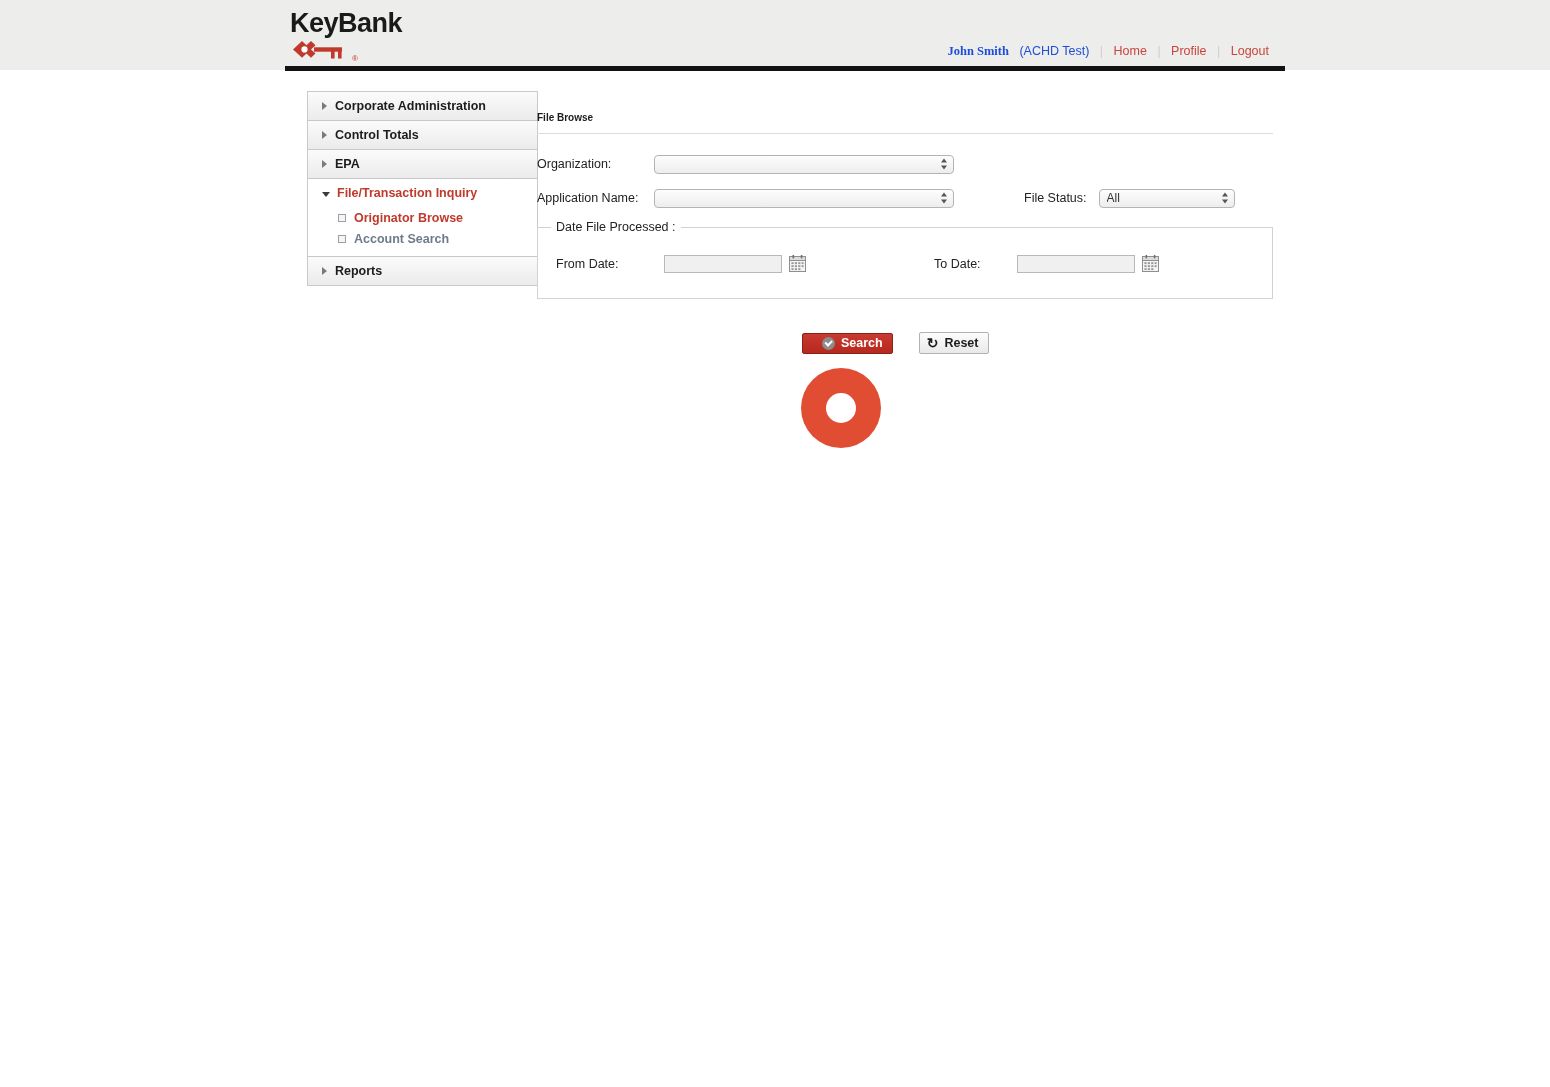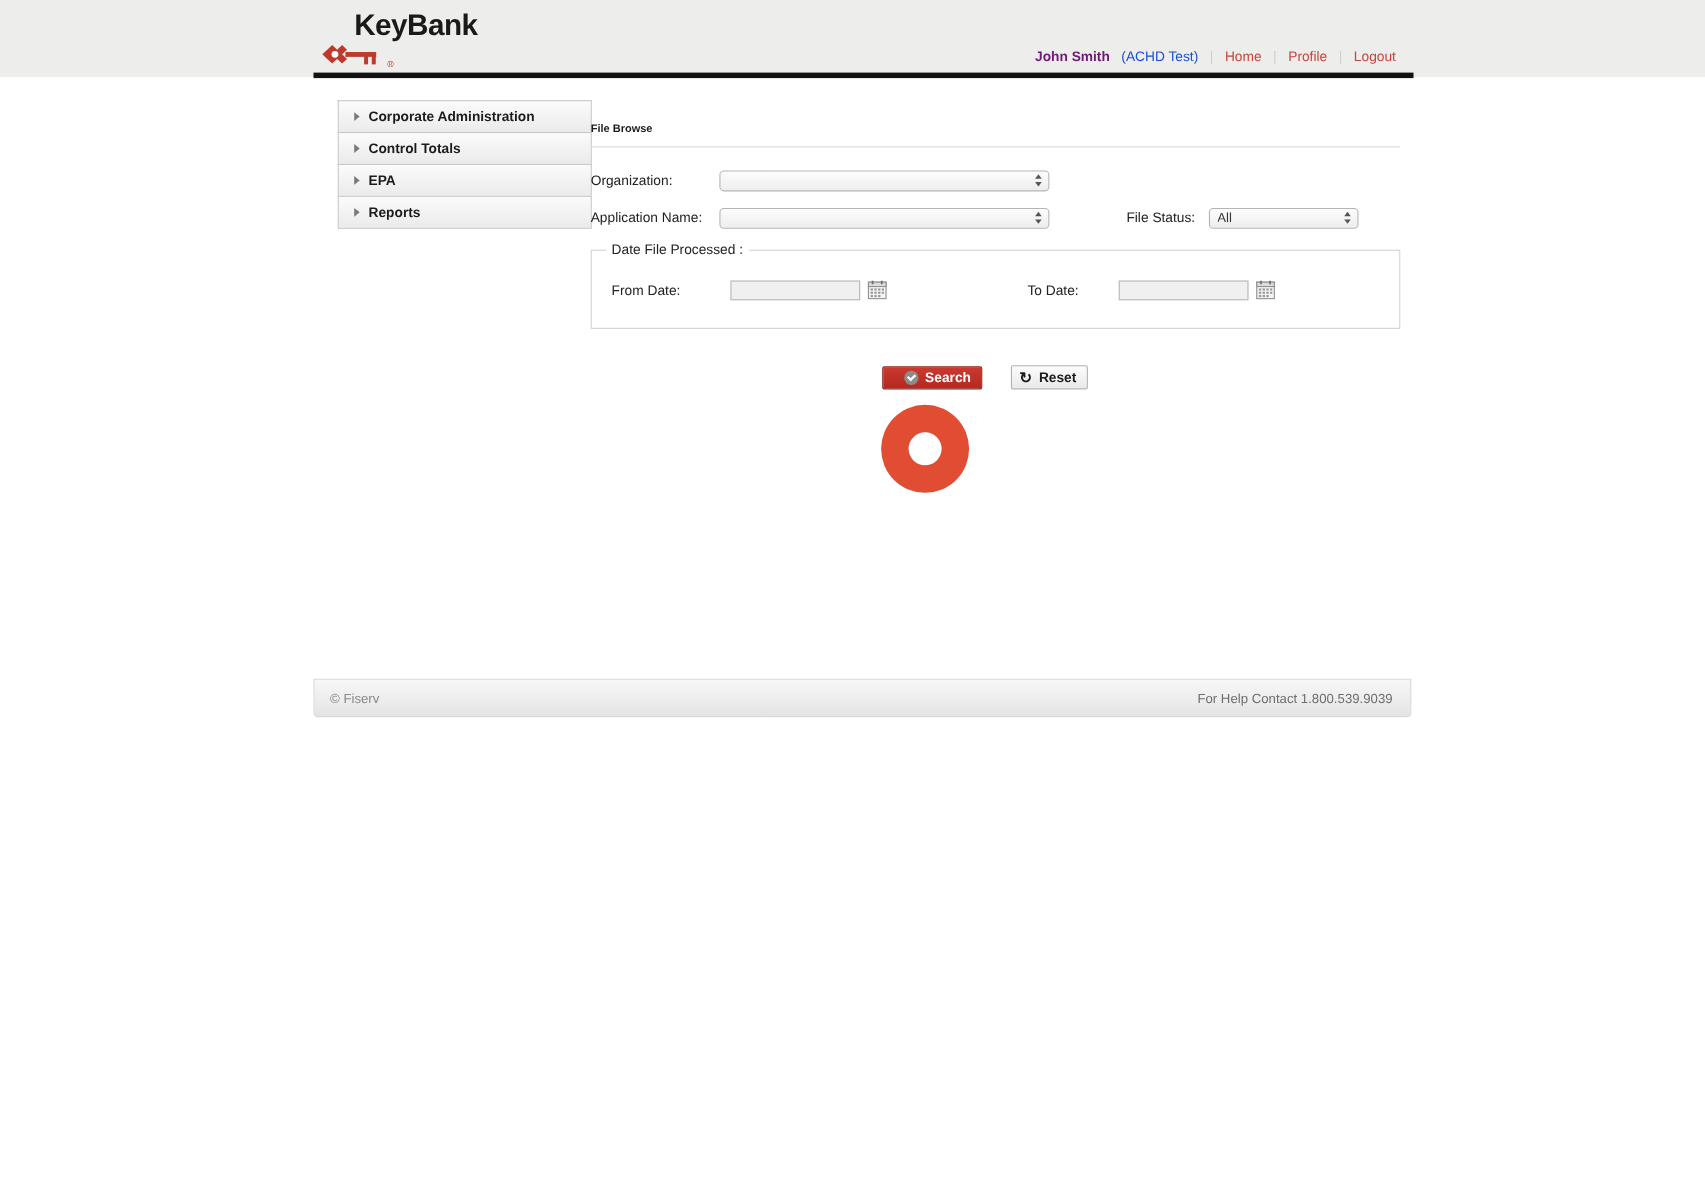--- a/index.html
+++ b/index.html
@@ -28,42 +28,41 @@
     left: 290px; top: 8px;
     width: 200px; height: 56px;
   }
   .logo-text {
     font-size: 27px;
     font-weight: bold;
     color: #1a1a1a;
     letter-spacing: -0.5px;
     line-height: 30px;
     font-family: "Liberation Sans", sans-serif;
-    margin-left: 32px;
   }
   .logo-key {
     position: absolute;
     left: 0px; top: 32px;
     width: 64px; height: 22px;
   }
   .logo-reg {
     position: absolute;
     left: 62px; top: 46px;
     font-size: 8px;
     color: #c0392b;
   }
 
   .header-nav {
     position: absolute;
     right: 281px; top: 44px;
     font-size: 12.5px;
     color: #222;
     white-space: nowrap;
   }
-  .user-name { font-weight: bold; color: #701a75; }
+  .user-name { font-weight: bold; color: #1d4ed8; font-family: Liberation Serif, serif; }
   .user-org { color: #1d4ed8; }
   .nav-sep {
     color: #cfcfcf;
     padding: 0 7px;
   }
   .nav-link {
     color: #c8453c;
     text-decoration: none;
   }
 
@@ -420,20 +419,36 @@
       </div>
     </div>
 
     <div class="nav-group">
       <div class="nav-head">
         <span class="tri"></span>
         <span>EPA</span>
       </div>
     </div>
 
+    <div class="nav-group expanded">
+      <div class="nav-head active">
+        <span class="tri down"></span>
+        <span>File/Transaction Inquiry</span>
+      </div>
+      <div class="sub-list">
+        <div class="sub-item sel">
+          <span class="sq"></span>
+          <span>Originator Browse</span>
+        </div>
+        <div class="sub-item unsel">
+          <span class="sq"></span>
+          <span>Account Search</span>
+        </div>
+      </div>
+    </div>
 
     <div class="nav-group">
       <div class="nav-head">
         <span class="tri"></span>
         <span>Reports</span>
       </div>
     </div>
   </div>
 
   <div class="content">
@@ -541,18 +556,14 @@
       </div>
       <div class="btn-reset">
         <span class="reset-glyph">↻</span>
         <span>Reset</span>
       </div>
     </div>
 
     <div class="spinner"></div>
   </div>
 
-  <div class="footer">
-    <div class="footer-left">© Fiserv</div>
-    <div class="footer-right">For Help Contact 1.800.539.9039</div>
-  </div>
 
 </div>
 
 </body></html>

